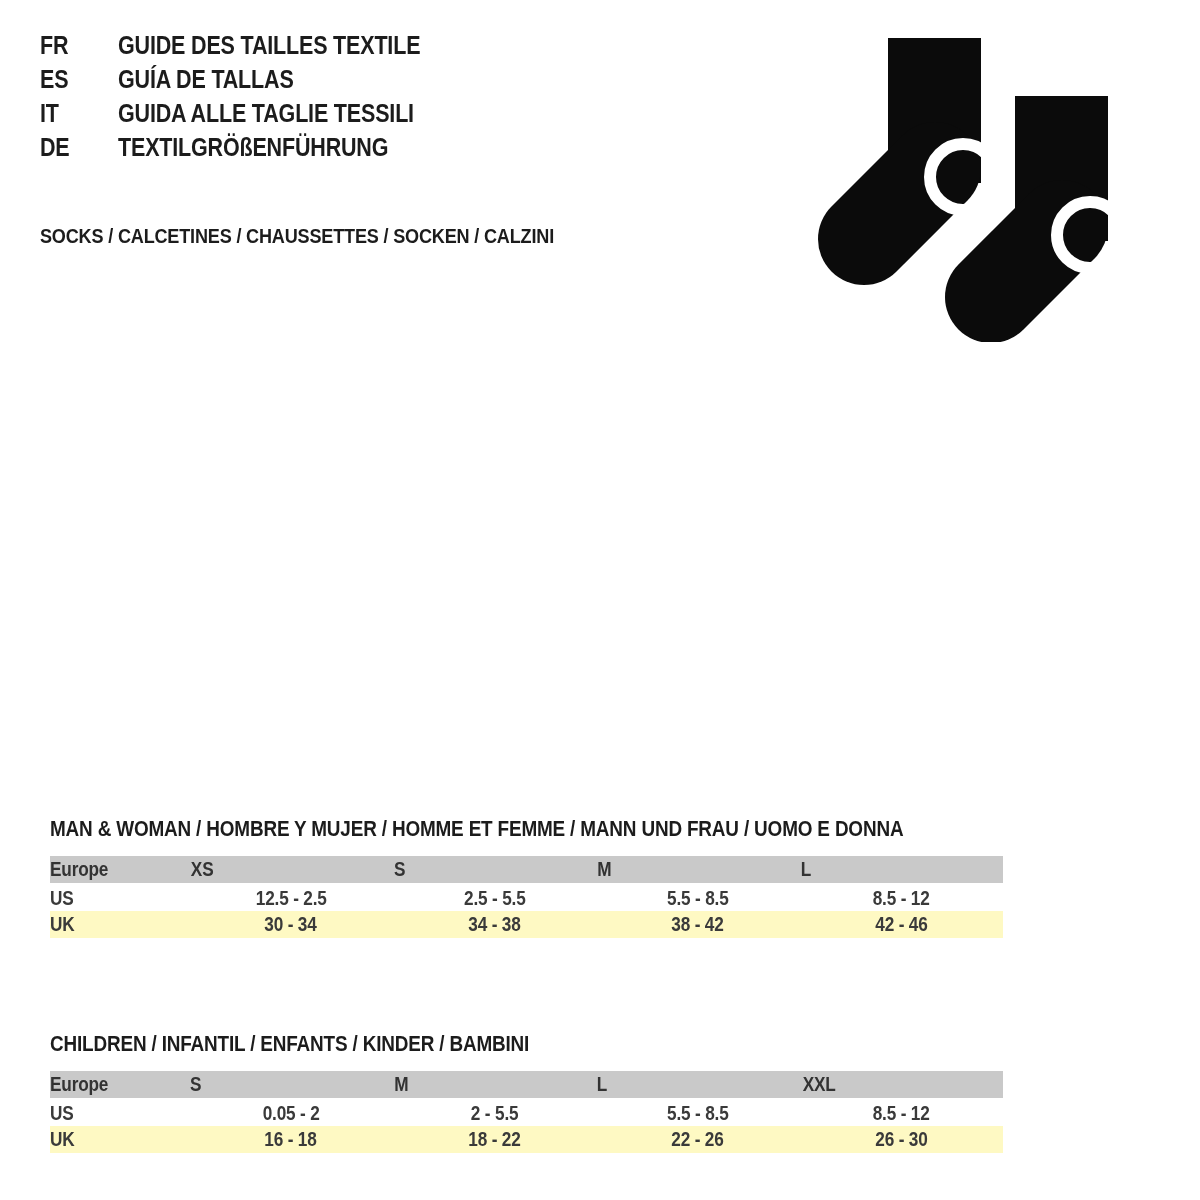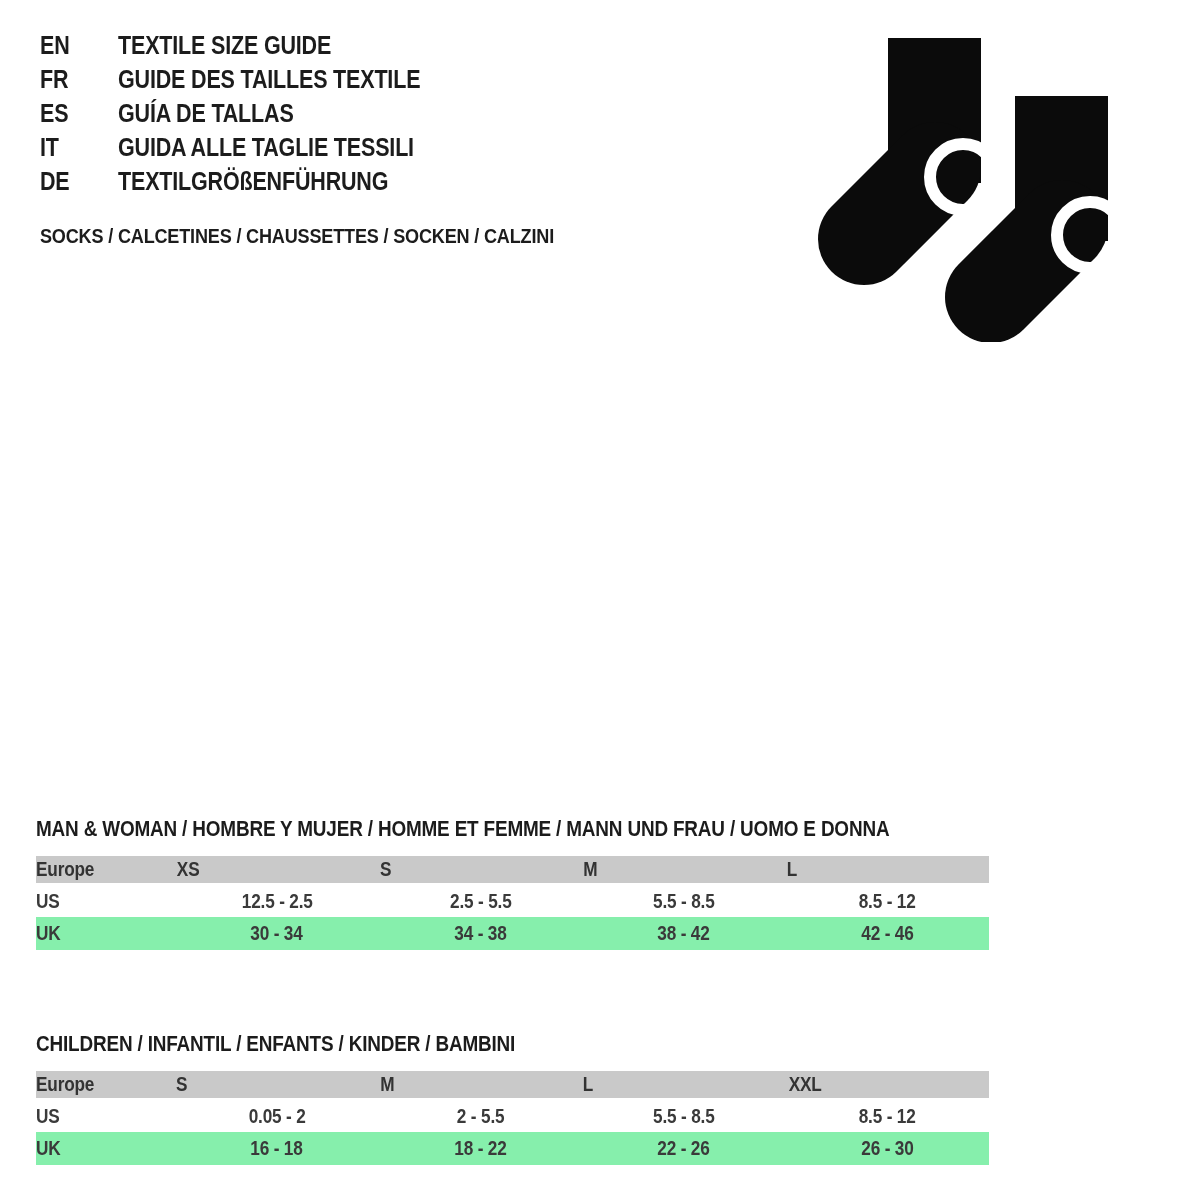--- a/index.html
+++ b/index.html
@@ -22,46 +22,42 @@
   
   .category {
     position: absolute; left: 40px; top: 220px;
     font-weight: bold; font-size: 21px; line-height: 32px;
   }
 
   
   .socks-svg { position: absolute; left: 816px; top: 30px; width: 300px; height: 312px; }
 
   
-  .size-section { position: absolute; left: 36px; width: 953px; }
+  .size-section { position: absolute; left: 50px; width: 953px; }
   .section-adults { top: 817px; }
   .section-children { top: 1032px; }
   .tbl-title { font-weight: bold; font-size: 22px; line-height: 24px; color: #1c1c1c; margin-bottom: 15px; }
   table.sizes { width: 100%; border-collapse: collapse; table-layout: fixed; }
   table.sizes th {
     height: 28px; background: #c9c9c9; border-bottom: 2px solid #ffffff;
     font-weight: bold; font-size: 20px; color: #333333; text-align: left;
   }
   table.sizes td {
-    height: 33px; font-weight: bold; font-size: 20px; color: #3a3a3a; text-align: center;
+    height: 27px; font-weight: bold; font-size: 20px; color: #3a3a3a; text-align: center;
   }
   table.sizes .first { text-align: left; }
   table.sizes col.c0 { width: 14.6%; }
-  table.sizes tr.alt td { background: #86efac; }
+  table.sizes tr.alt td { background: #fef9c3; }
 </style>
 </head>
 <body>
 
 <div class="page">
 
   <div class="langs">
-    <div class="lang-row">
-      <span class="lang-code"><span class="cond-l">EN</span></span>
-      <span class="lang-label"><span class="cond-l">TEXTILE SIZE GUIDE</span></span>
-    </div>
     <div class="lang-row">
       <span class="lang-code"><span class="cond-l">FR</span></span>
       <span class="lang-label"><span class="cond-l">GUIDE DES TAILLES TEXTILE</span></span>
     </div>
     <div class="lang-row">
       <span class="lang-code"><span class="cond-l">ES</span></span>
       <span class="lang-label"><span class="cond-l">GUÍA DE TALLAS</span></span>
     </div>
     <div class="lang-row">
       <span class="lang-code"><span class="cond-l">IT</span></span>

